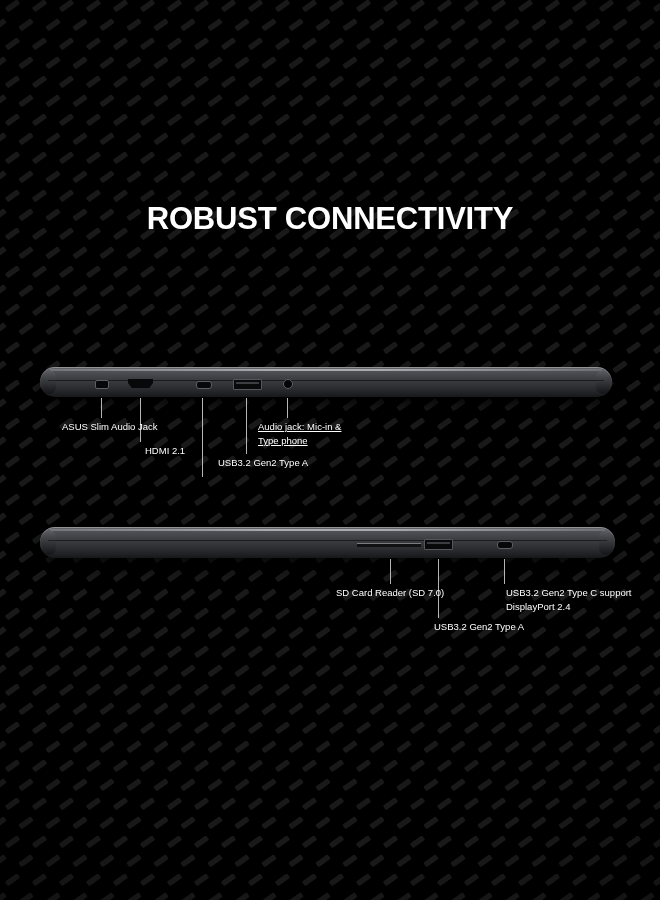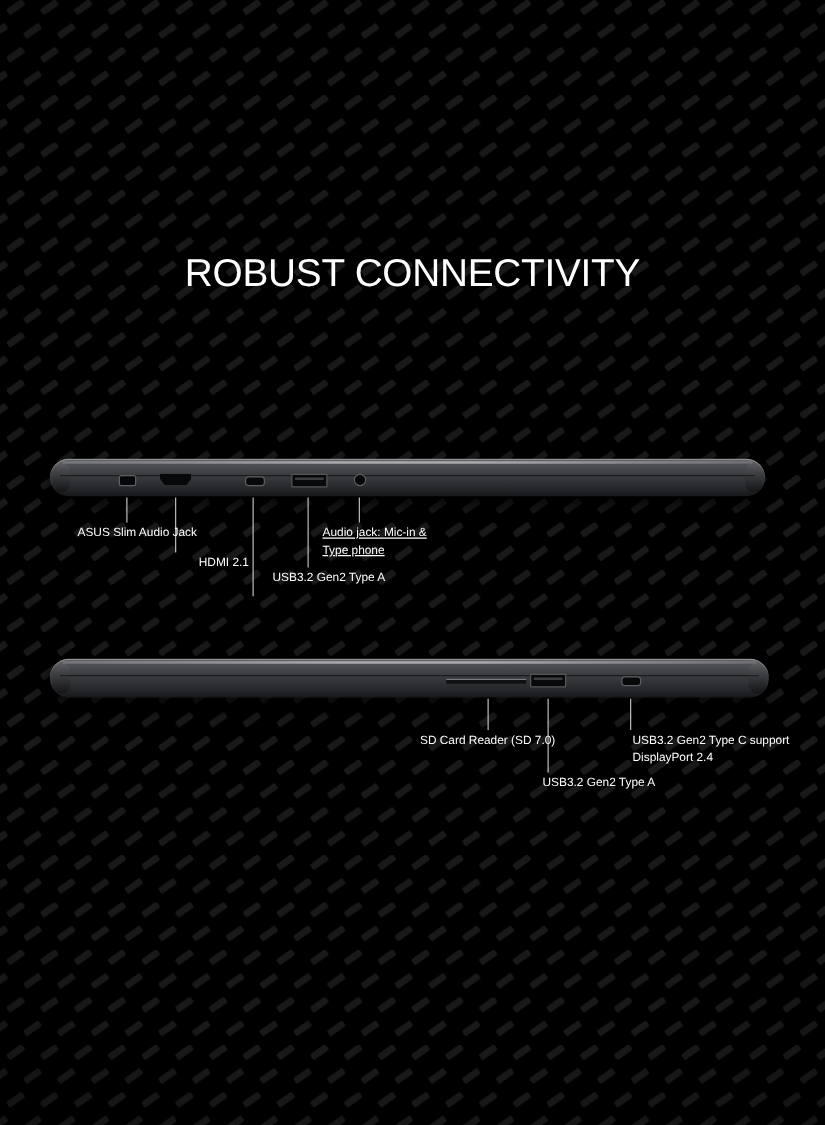--- a/index.html
+++ b/index.html
@@ -7,21 +7,21 @@
     position:relative;width:660px;height:900px;overflow:hidden;background:#000;
     font-family:"Liberation Sans",sans-serif;
   }
   .bg{position:absolute;left:0;top:0;z-index:0;display:block;}
   .vignette{
     position:absolute;inset:0;z-index:1;pointer-events:none;
     background:radial-gradient(ellipse 120% 90% at 50% 45%, rgba(0,0,0,0) 55%, rgba(0,0,0,0.55) 100%);
   }
   .title{
     position:absolute;left:0;right:0;top:201px;z-index:2;margin:0;
-    text-align:center;color:#ffffff;font-weight:400;font-size:31px;
+    text-align:center;color:#ffffff;font-weight:700;font-size:31px;
     letter-spacing:-0.2px;font-family:"Liberation Sans",sans-serif;
   }
   
   .laptop{position:absolute;z-index:2;}
   .laptop-top{left:40px;top:367px;width:572px;height:30px;}
   .laptop-bottom{left:40px;top:527px;width:575px;height:31px;}
   .chassis{
     position:absolute;inset:0;border-radius:15px;
     background:linear-gradient(180deg,#6a6b71 0%,#515257 12%,#404145 35%,#323337 60%,#242529 82%,#17181a 100%);
     box-shadow:0 1px 0 rgba(255,255,255,0.28) inset, 0 8px 14px rgba(0,0,0,0.65);
@@ -96,21 +96,21 @@
     </div>
   </div>
 
   <div class="cline" style="left:101px;top:398px;height:20px;"></div>
   <div class="cline" style="left:140px;top:398px;height:44px;"></div>
   <div class="cline" style="left:246px;top:398px;height:56px;"></div>
   <div class="cline" style="left:202px;top:398px;height:79px;"></div>
   <div class="cline" style="left:287px;top:398px;height:20px;"></div>
 
   <div class="callout" style="left:62px;top:420px;">ASUS Slim Audio Jack</div>
-  <div class="callout" style="left:159px;top:444px;">HDMI 2.1</div>
+  <div class="callout" style="left:145px;top:444px;">HDMI 2.1</div>
   <div class="callout" style="left:218px;top:456px;">USB3.2 Gen2 Type A</div>
   <div class="callout" style="left:258px;top:420px;text-decoration:underline;">
     <span class="cl">Audio jack: Mic-in &amp;</span>
     <span class="cl">Type phone</span>
   </div>
 
   <div class="laptop laptop-bottom">
     <div class="chassis">
       <div class="lid-line"></div>
       <div class="seam"></div>

